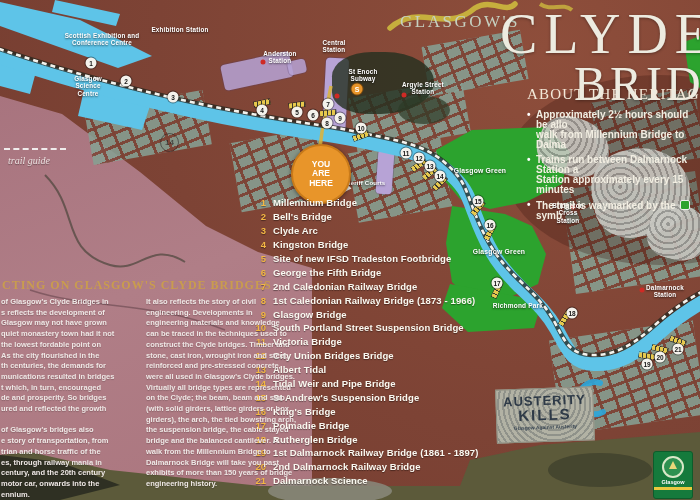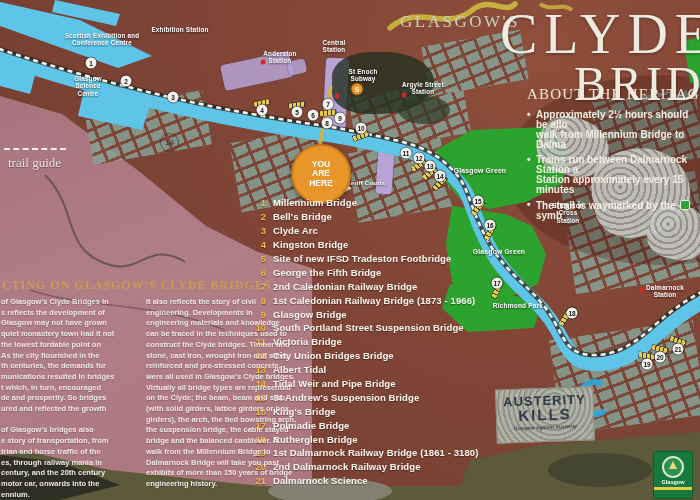--- a/index.html
+++ b/index.html
@@ -62,22 +62,22 @@
   .row .bname{color:#fbf9f1;font-weight:bold;font-size:9.5px;white-space:nowrap;
     text-shadow:0 1px 1px rgba(0,0,0,.4);letter-spacing:.1px;}
   
   #reflect-head{left:2px;top:278px;font-family:"Liberation Serif",serif;font-weight:bold;
     font-size:12px;letter-spacing:1px;color:#c99c4e;z-index:40;white-space:nowrap;}
   .col{position:absolute;top:297px;font-weight:bold;font-size:7.5px;line-height:10.7px;
     color:#efe8e6;white-space:pre-line;z-index:40;text-shadow:0 1px 1px rgba(0,0,0,.2);}
   #col1{left:1px;width:142px;}
   #col2{left:146px;width:164px;}
   
-  #trail-guide{left:8px;top:155px;font-family:"Liberation Serif",serif;
-    font-size:13px;color:#efe3e3;z-index:30;text-shadow:0 1px 1px rgba(0,0,0,.4);}
+  #trail-guide{left:8px;top:155px;font-family:"Liberation Serif",serif;font-style:italic;
+    font-size:10px;color:#efe3e3;z-index:30;text-shadow:0 1px 1px rgba(0,0,0,.4);}
   #trail-legend{left:4px;top:148px;width:62px;border-top:2px dashed #f0ecec;z-index:30;}
   
   .blob{border-radius:45% 55% 50% 40%;z-index:24;}
   .silver{background:#c8c8c2;opacity:.9;
     background-image:repeating-radial-gradient(circle at 30% 40%, rgba(60,60,60,.35) 0 2px, transparent 2px 6px);}
   .purple{background:#b7a3d6;border-radius:4px;z-index:12;box-shadow:0 0 0 1px rgba(80,60,110,.3);}
   #trees{left:332px;top:52px;width:102px;height:62px;background:#23301f;opacity:.8;
     border-radius:45% 55% 60% 40%;z-index:14;}
   #trees2{left:398px;top:96px;width:52px;height:28px;background:#2c3a26;opacity:.7;
     border-radius:50%;z-index:14;}
@@ -337,21 +337,21 @@
       <div class="row">
         <span class="num">17</span>
         <span class="bname">Polmadie Bridge</span>
       </div>
       <div class="row">
         <span class="num">18</span>
         <span class="bname">Rutherglen Bridge</span>
       </div>
       <div class="row">
         <span class="num">19</span>
-        <span class="bname">1st Dalmarnock Railway Bridge (1861 - 3180)</span>
+        <span class="bname">1st Dalmarnock Railway Bridge (1861 - 1897)</span>
       </div>
       <div class="row">
         <span class="num">20</span>
         <span class="bname">2nd Dalmarnock Railway Bridge</span>
       </div>
       <div class="row">
         <span class="num">21</span>
         <span class="bname">Dalmarnock Science</span>
       </div>
     </div>

